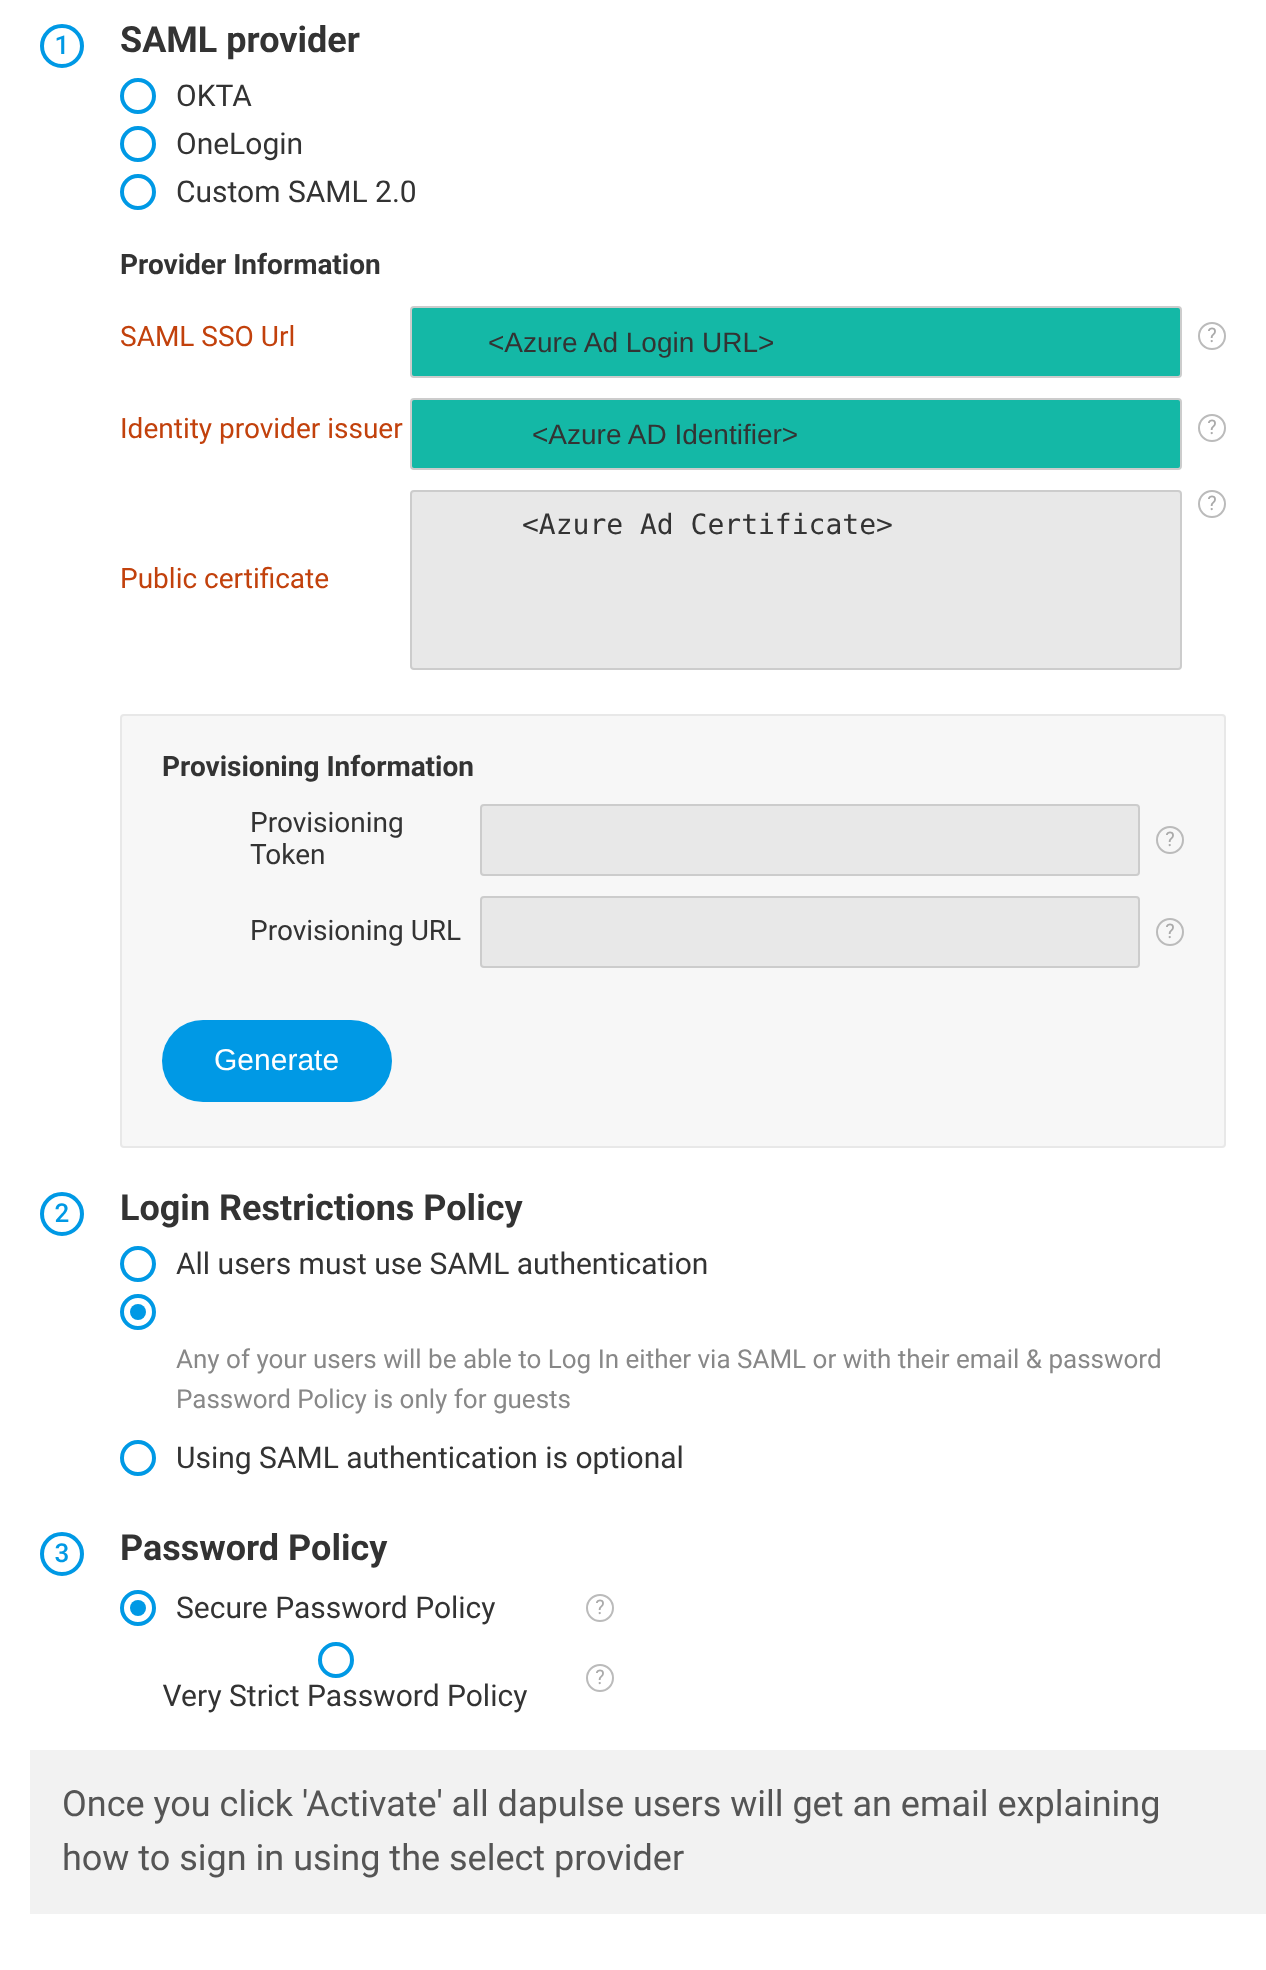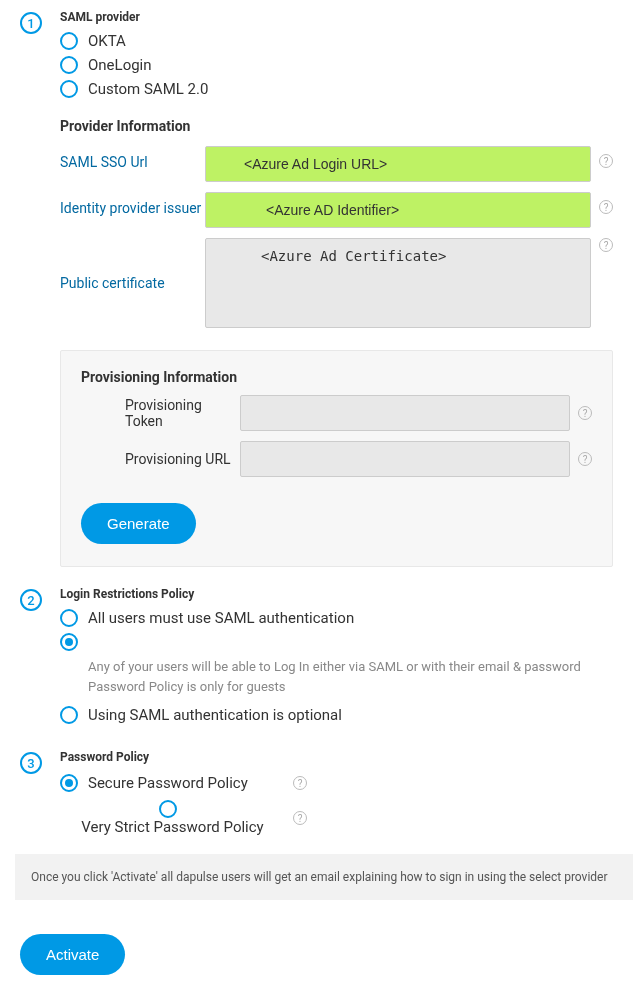--- a/index.html
+++ b/index.html
@@ -1,41 +1,41 @@
 <!DOCTYPE html>
 <html><head>
 <meta charset="utf-8">
 <style>
 * { box-sizing: border-box; margin: 0; padding: 0; }
 body { font-family: -apple-system, BlinkMacSystemFont, "Segoe UI", Roboto, Arial, sans-serif; font-size: 14px; color: #333; background: #fff; width: 633px; padding: 10px 20px 20px 20px; }
 .step { display: flex; align-items: flex-start; margin-bottom: 20px; }
 .step-num { width: 22px; height: 22px; border: 2px solid #0099e5; border-radius: 50%; color: #0099e5; font-size: 13px; font-weight: 500; display: flex; align-items: center; justify-content: center; flex-shrink: 0; margin-right: 18px; margin-top: 2px; }
 .step-body { flex: 1; }
-.step-title { font-weight: 700; font-size: 12px; color: #333; margin-bottom: 8px; }
+.step-title { font-weight: 700; font-size: 18px; color: #333; margin-bottom: 8px; }
 .radio-row { display: flex; align-items: center; margin: 6px 0; cursor: pointer; }
 .radio-outer { width: 18px; height: 18px; border: 2px solid #0099e5; border-radius: 50%; display: flex; align-items: center; justify-content: center; margin-right: 10px; flex-shrink: 0; }
 .radio-inner { width: 8px; height: 8px; background: #0099e5; border-radius: 50%; display: none; }
 .radio-row.selected .radio-inner { display: block; }
 .radio-label { font-size: 15px; color: #333; }
 .sub-title { font-weight: 700; font-size: 14px; margin: 20px 0 12px 0; }
 .field-row { display: flex; align-items: flex-start; margin: 10px 0; }
-.field-label { width: 145px; font-size: 14px; color: #0369a1; flex-shrink: 0; padding-top: 8px; }
+.field-label { width: 145px; font-size: 14px; color: #c2410c; flex-shrink: 0; padding-top: 8px; }
 .field-input-wrap { flex: 1; display: flex; align-items: flex-start; }
-.text-input { flex: 1; background: #bef264; border: 1px solid #ccc; border-radius: 2px; padding: 9px 12px; font-size: 14px; color: #333; }
+.text-input { flex: 1; background: #14b8a6; border: 1px solid #ccc; border-radius: 2px; padding: 9px 12px; font-size: 14px; color: #333; }
 .text-area { flex: 1; background: #e8e8e8; border: 1px solid #ccc; border-radius: 2px; padding: 9px 12px 9px 55px; font-size: 14px; color: #333; min-height: 90px; resize: none; }
 .help-icon { width: 14px; height: 14px; border: 1px solid #bbb; border-radius: 50%; color: #aaa; font-size: 10px; display: flex; align-items: center; justify-content: center; margin-left: 8px; margin-top: 8px; flex-shrink: 0; cursor: pointer; }
 .prov-box { background: #f7f7f7; border: 1px solid #e8e8e8; border-radius: 2px; padding: 18px 20px 22px 20px; margin-top: 22px; }
 .prov-title { font-weight: 700; font-size: 14px; margin-bottom: 10px; }
 .prov-row { display: flex; align-items: center; margin: 10px 0; }
 .prov-label { width: 115px; font-size: 14px; color: #333; flex-shrink: 0; margin-left: 44px; }
 .prov-input { flex: 1; background: #e8e8e8; border: 1px solid #ccc; border-radius: 2px; padding: 9px 12px; font-size: 14px; color: #333; }
 .btn-primary { background: #0099e5; color: #fff; border: none; border-radius: 22px; padding: 12px 26px; font-size: 15px; cursor: pointer; margin-top: 16px; }
 .hint-text { color: #888; font-size: 13px; margin: 6px 0 10px 28px; line-height: 1.5; }
 .policy-row { display: flex; align-items: center; margin: 4px 0; }
-.info-box { background: #f2f2f2; padding: 14px 16px; font-size: 12px; color: #555; line-height: 1.5; margin: 10px -20px 18px -5px; }
+.info-box { background: #f2f2f2; padding: 14px 16px; font-size: 18px; color: #555; line-height: 1.5; margin: 10px -20px 18px -5px; }
 .activate-wrap { margin-top: 4px; }
 </style>
 </head>
 <body>
 
 <div class="step">
   <div class="step-num">1</div>
   <div class="step-body">
     <div class="step-title">SAML provider</div>
 

